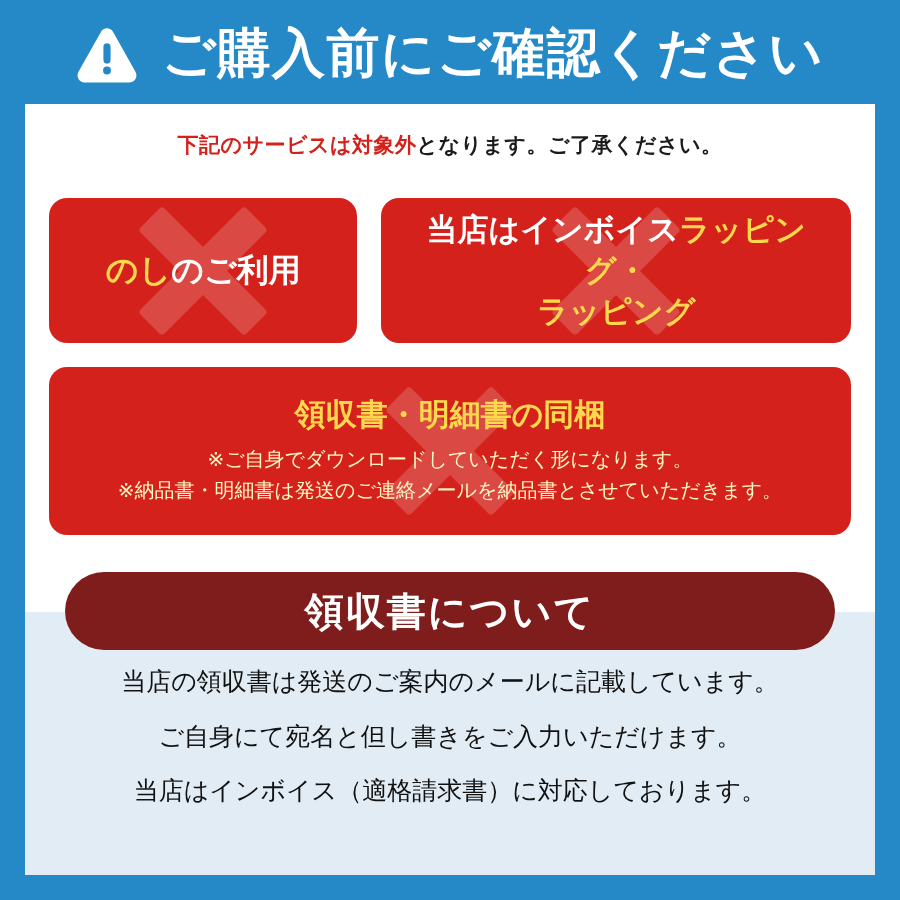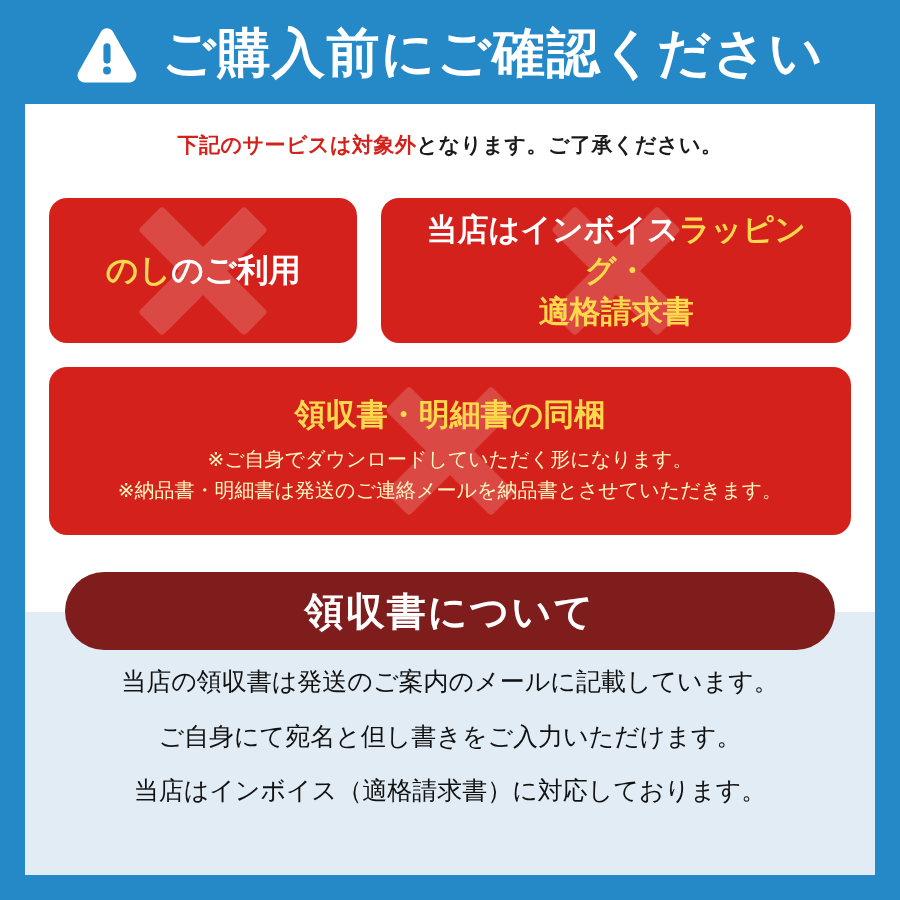--- a/index.html
+++ b/index.html
@@ -255,21 +255,21 @@
         </div>
       </div>
 
       <div class="red-card card-wrap">
         <div class="xmark">
           <span style="width:150px;height:34px;transform:translate(-50%,-50%) rotate(45deg);"></span>
           <span style="width:150px;height:34px;transform:translate(-50%,-50%) rotate(-45deg);"></span>
         </div>
         <div class="card-text">
           <span class="w">当店はインボイス</span><span class="y">ラッピング・</span><br>
-          <span class="y">適格請求書</span>
+          <span class="y">ラッピング</span>
         </div>
       </div>
 
     </div>
 
     <div class="red-card card-receipt">
       <div class="xmark">
         <span style="width:150px;height:34px;transform:translate(-50%,-50%) rotate(45deg);"></span>
         <span style="width:150px;height:34px;transform:translate(-50%,-50%) rotate(-45deg);"></span>
       </div>

